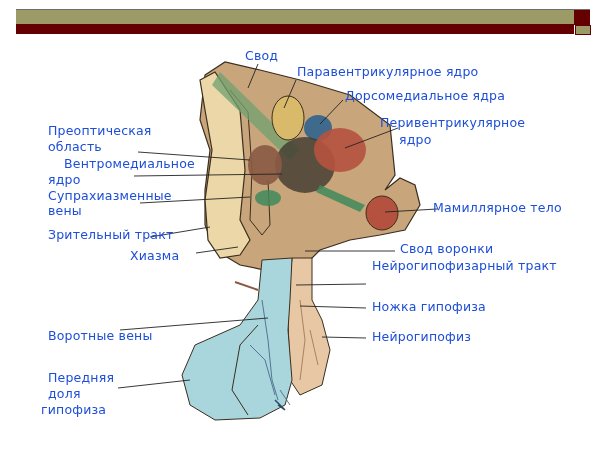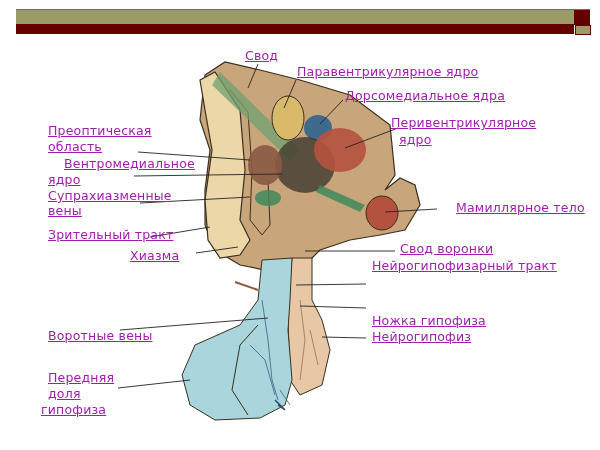--- a/index.html
+++ b/index.html
@@ -5,21 +5,21 @@
     html, body { margin: 0; padding: 0; }
     body {
       width: 600px; height: 450px; background: #ffffff; position: relative; overflow: hidden;
       font-family: "DejaVu Sans", sans-serif;
     }
     .hdr-olive { position: absolute; left: 16px; top: 9px; width: 558px; height: 15px; background: #9c9a66; border-top: 1px solid #6e6e6e; }
     .hdr-maroon { position: absolute; left: 16px; top: 24px; width: 558px; height: 10px; background: #650000; }
     .hdr-sq-top { position: absolute; left: 574px; top: 9px; width: 16px; height: 15px; background: #650000; border-top: 1px solid #6e6e6e; }
     .hdr-sq-bot { position: absolute; left: 575px; top: 25px; width: 14px; height: 8px; background: #9c9a66; border: 1px solid #650000; }
     .figure { position: absolute; left: 0; top: 0; width: 600px; height: 450px; }
-    .lbl { position: absolute; font-size: 12.5px; color: #a21caf; line-height: 16px; white-space: nowrap; letter-spacing: 0.2px; text-decoration: underline; }
+    .lbl { position: absolute; font-size: 12.5px; color: #1d4ed8; line-height: 16px; white-space: nowrap; letter-spacing: 0.2px; }
   </style>
 </head>
 <body>
 
 <div class="hdr-olive"></div>
 <div class="hdr-maroon"></div>
 <div class="hdr-sq-top"></div>
 <div class="hdr-sq-bot"></div>
 
 <svg class="figure" viewBox="0 0 600 450" xmlns="http://www.w3.org/2000/svg">
@@ -71,34 +71,34 @@
     <line x1="366" y1="308" x2="300" y2="306"></line>
     <line x1="366" y1="338" x2="322" y2="337"></line>
     <line x1="120" y1="330" x2="268" y2="318"></line>
     <line x1="118" y1="388" x2="190" y2="380"></line>
   </g>
 </svg>
 
 <div class="lbl" style="left:245px;top:48px">Свод</div>
 <div class="lbl" style="left:297px;top:64px">Паравентрикулярное ядро</div>
 <div class="lbl" style="left:345px;top:88px">Дорсомедиальное ядра</div>
-<div class="lbl" style="left:391px;top:115px">Перивентрикулярное</div>
+<div class="lbl" style="left:380px;top:115px">Перивентрикулярное</div>
 <div class="lbl" style="left:399px;top:132px">ядро</div>
 
 <div class="lbl" style="left:48px;top:123px">Преоптическая</div>
 <div class="lbl" style="left:48px;top:139px">область</div>
 <div class="lbl" style="left:64px;top:156px">Вентромедиальное</div>
 <div class="lbl" style="left:48px;top:172px">ядро</div>
 <div class="lbl" style="left:48px;top:188px">Супрахиазменные</div>
 <div class="lbl" style="left:48px;top:203px">вены</div>
 <div class="lbl" style="left:48px;top:227px">Зрительный тракт</div>
 <div class="lbl" style="left:130px;top:248px">Хиазма</div>
 
-<div class="lbl" style="left:456px;top:200px">Мамиллярное тело</div>
+<div class="lbl" style="left:433px;top:200px">Мамиллярное тело</div>
 <div class="lbl" style="left:400px;top:241px">Свод воронки</div>
 <div class="lbl" style="left:372px;top:258px">Нейрогипофизарный тракт</div>
-<div class="lbl" style="left:372px;top:313px">Ножка гипофиза</div>
+<div class="lbl" style="left:372px;top:299px">Ножка гипофиза</div>
 <div class="lbl" style="left:372px;top:329px">Нейрогипофиз</div>
 
 <div class="lbl" style="left:48px;top:328px">Воротные вены</div>
 <div class="lbl" style="left:48px;top:370px">Передняя</div>
 <div class="lbl" style="left:48px;top:386px">доля</div>
 <div class="lbl" style="left:41px;top:402px">гипофиза</div>
 
 </body></html>

